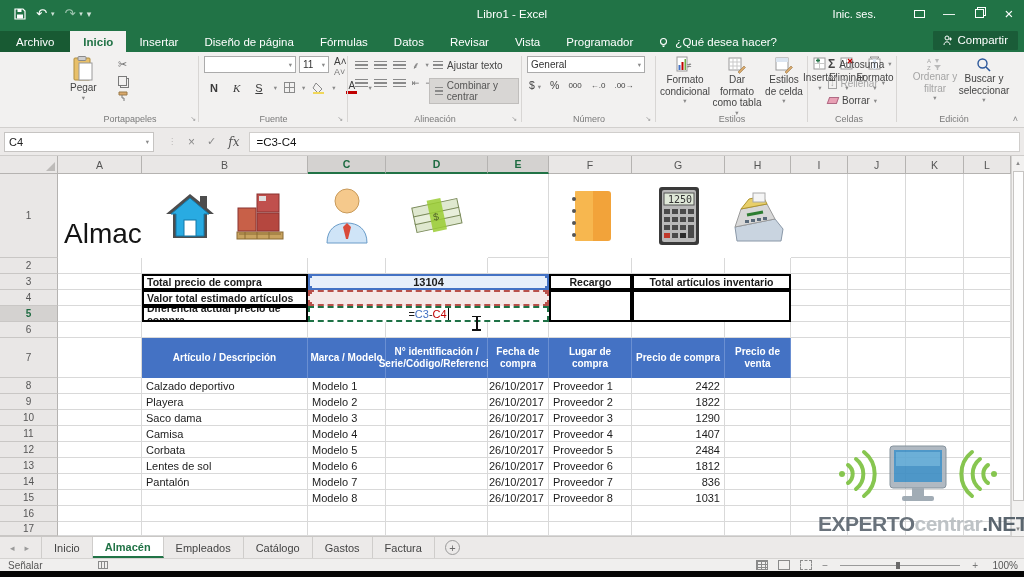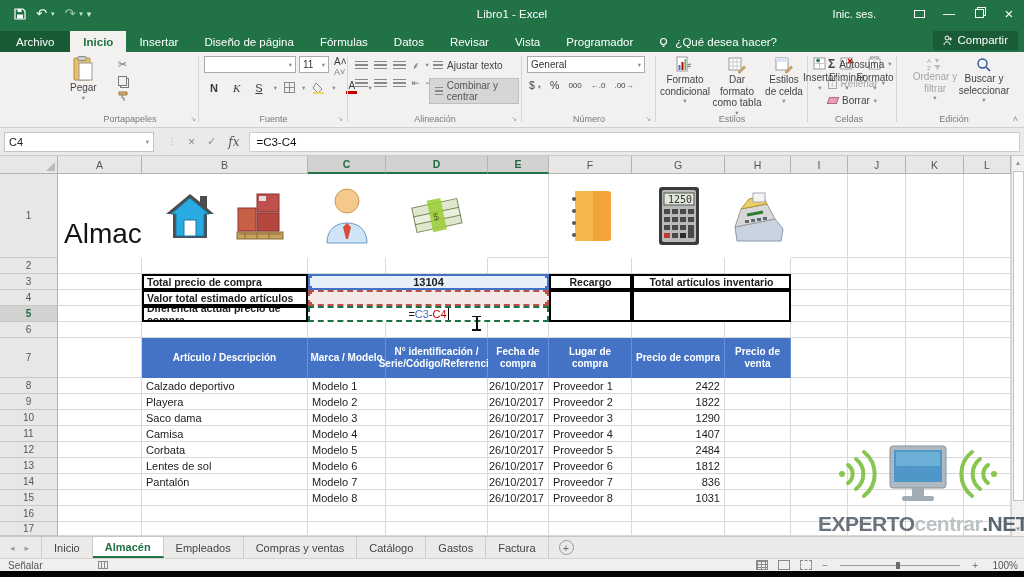--- a/index.html
+++ b/index.html
@@ -869,21 +869,20 @@
 
   <div id="tabbar">
     <div id="tab-nav">
       <span>◂</span>
       <span>▸</span>
     </div>
     <div id="sheettabs" style="display:flex;align-items:stretch;border-left:1px solid #cfcdcb">
         <div class="stab">Inicio</div>
         <div class="stab active">Almacén</div>
         <div class="stab">Empleados</div>
-        <div class="stab">Compras y ventas</div>
         <div class="stab">Catálogo</div>
         <div class="stab">Gastos</div>
         <div class="stab">Factura</div>
       </div>
     <div id="addsheet">+</div>
 
   </div>
 
   <div id="statusbar">
     <span id="mode">Señalar</span>

